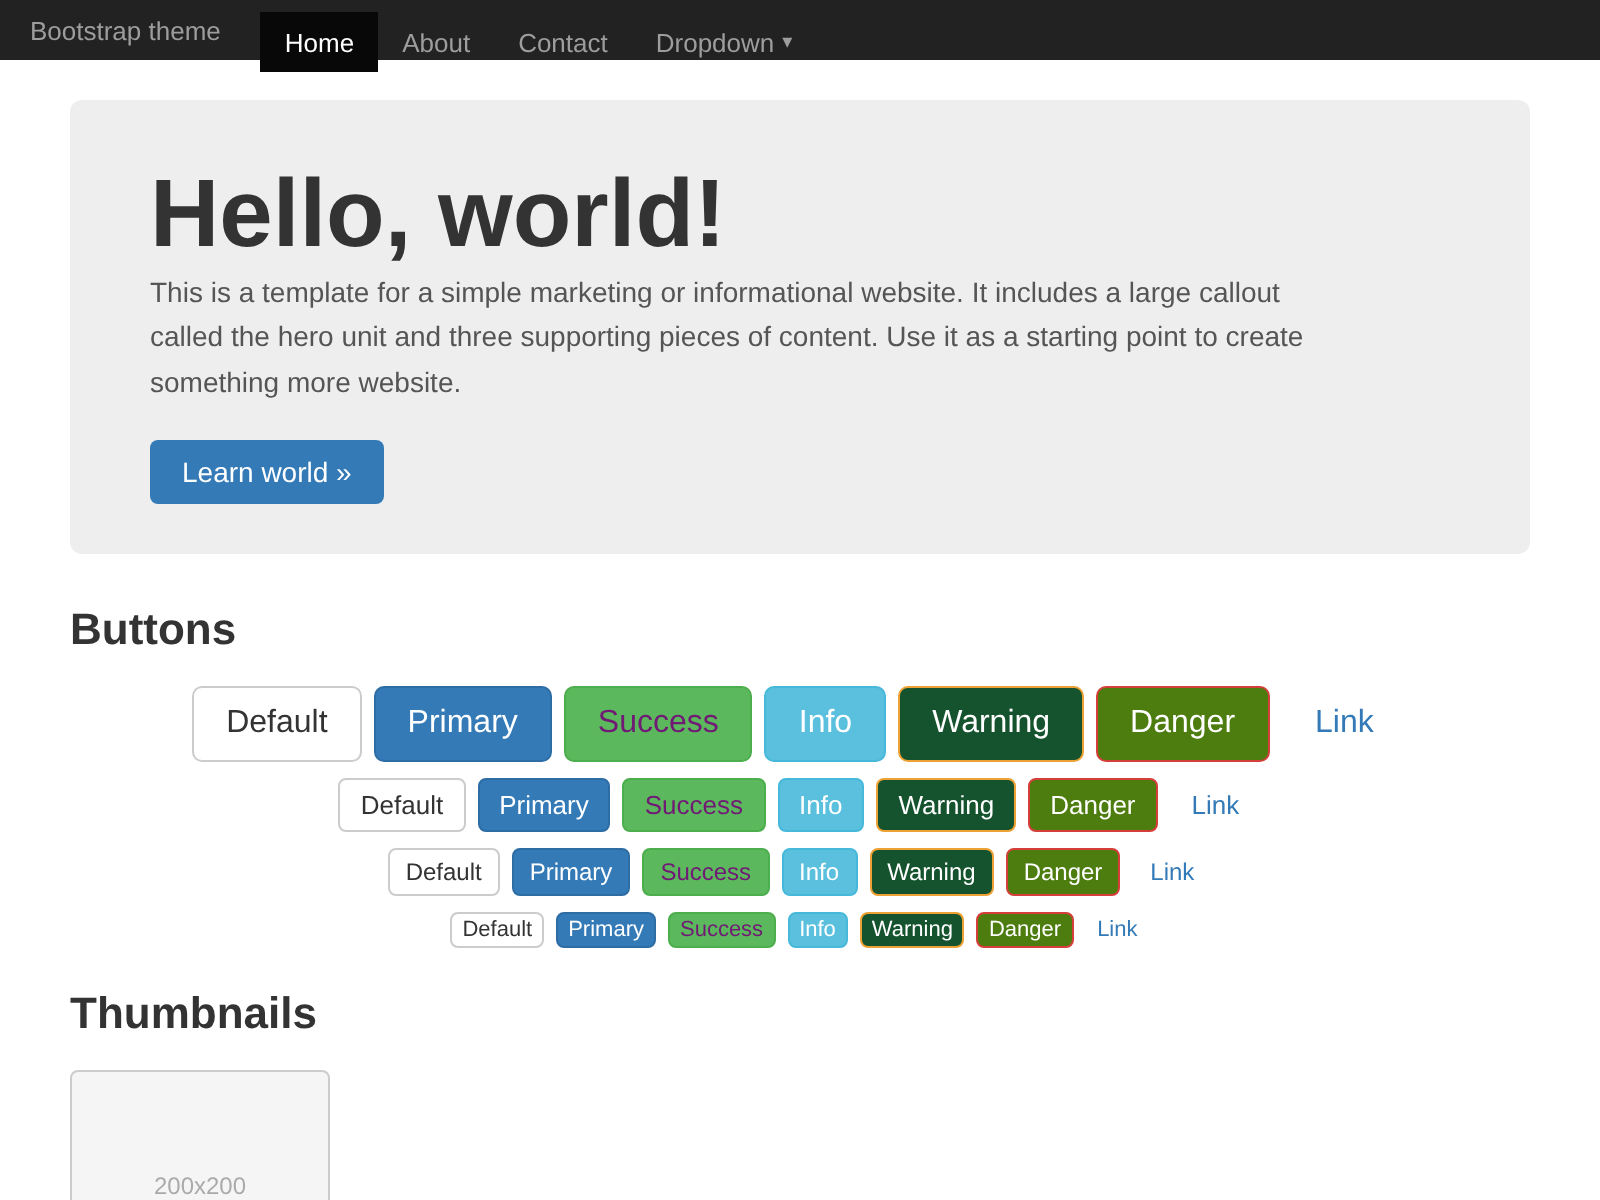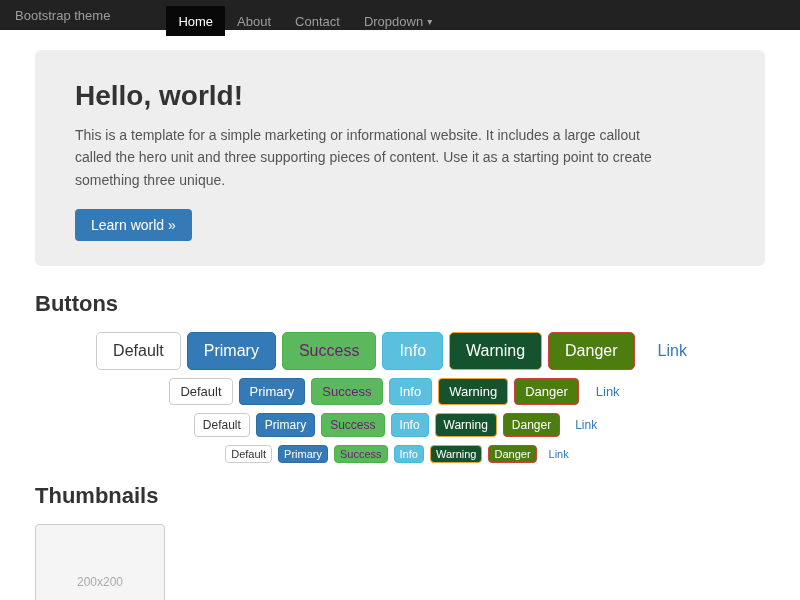--- a/index.html
+++ b/index.html
@@ -1,15 +1,15 @@
 <!DOCTYPE html>
 <html><head>
   <meta charset="utf-8">
   <style>
-    * { margin: 0; padding: 0; box-sizing: border-box; gap: 36px; }
+    * { margin: 0; padding: 0; box-sizing: border-box; }
     body { font-family: "Helvetica Neue", Helvetica, Arial, sans-serif; font-size: 14px; color: #333; background: #fff; }
 
     
     .navbar {
       background-color: #222;
       height: 30px;
       display: flex;
       align-items: center;
       padding: 0 15px;
     }
@@ -55,23 +55,23 @@
     }
 
     
     .hero {
       background-color: #eeeeee;
       border-radius: 6px;
       padding: 30px 40px 25px;
       margin-bottom: 25px;
     }
     .hero h1 {
-      font-size: 28px;
+      font-size: 48px;
       font-weight: bold;
-      margin-bottom: 12px;
+      margin-bottom: 0;
       color: #333;
     }
     .hero p {
       font-size: 14px;
       color: #555;
       margin-bottom: 18px;
       line-height: 1.6;
       max-width: 600px;
     }
     .btn-learn {
@@ -152,21 +152,21 @@
     <a class="nav-item nav-dropdown">
       Dropdown <span class="dropdown-arrow">▾</span>
     </a>
   </div>
 </nav>
 
 <div class="container">
 
   <div class="hero">
     <h1>Hello, world!</h1>
-    <p>This is a template for a simple marketing or informational website. It includes a large callout called the hero unit and three supporting pieces of content. Use it as a starting point to create something three unique.</p>
+    <p>This is a template for a simple marketing or informational website. It includes a large callout called the hero unit and three supporting pieces of content. Use it as a starting point to create something more website.</p>
     <button class="btn-learn">Learn world »</button>
   </div>
 
   <div class="sections-gap">
     <h2 class="section-title">Buttons</h2>
 
     <div class="btn-row">
       <button class="btn btn-default btn-lg">Default</button>
       <button class="btn btn-primary btn-lg">Primary</button>
       <button class="btn btn-success btn-lg">Success</button>

